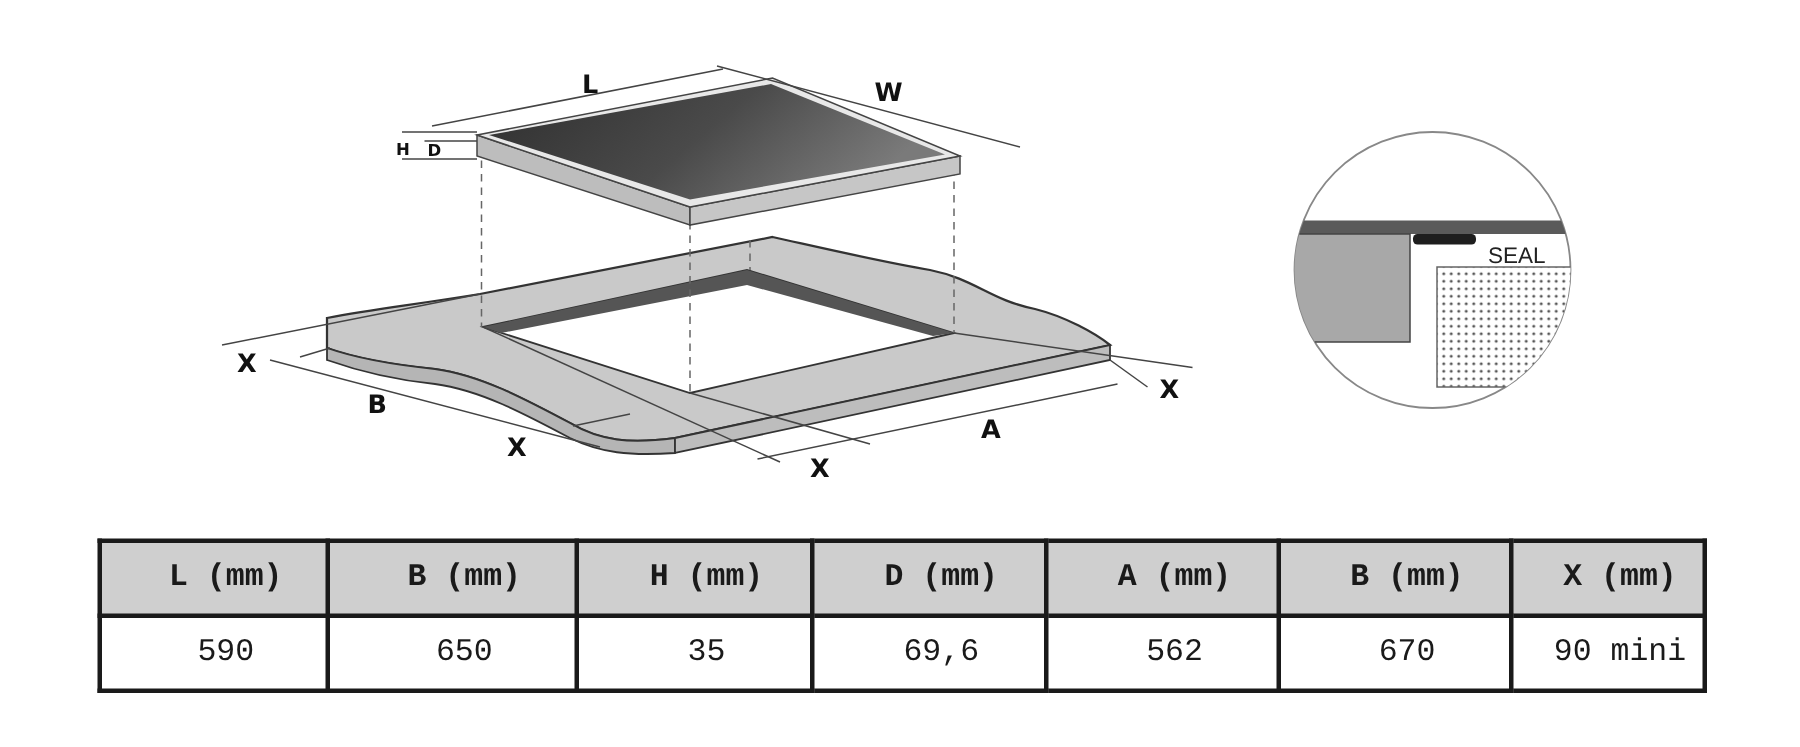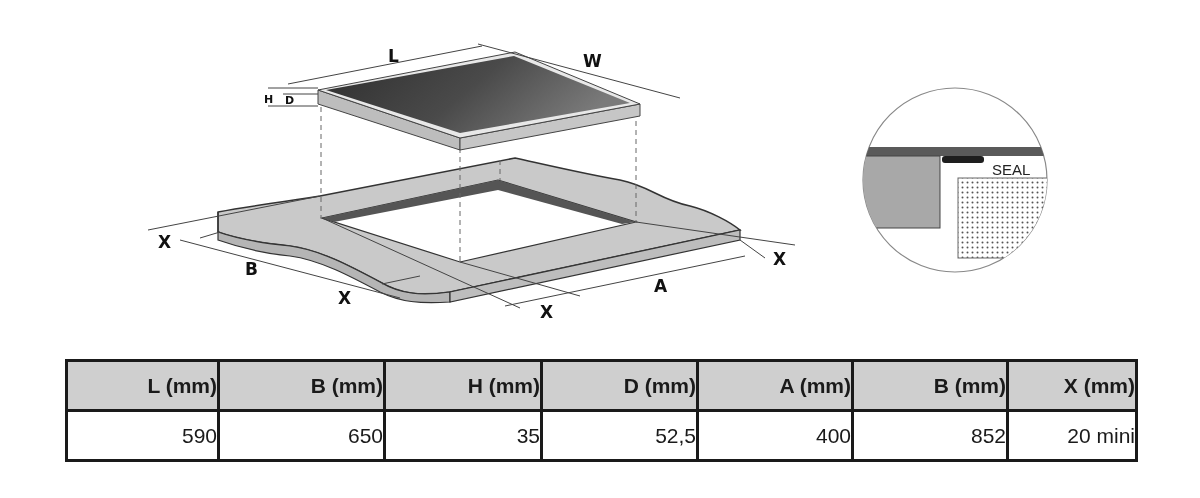--- a/index.html
+++ b/index.html
@@ -3,22 +3,22 @@
 <meta charset="utf-8">
 <style>
   html, body { margin:0; padding:0; background:#ffffff; }
   body { width:1200px; height:498px; position:relative; overflow:hidden; font-family:"DejaVu Sans", sans-serif; }
   .diagram { position:absolute; left:0; top:0; width:1200px; height:340px; }
   .diagram svg { width:1200px; height:340px; display:block; }
   .lbl { font-family:"DejaVu Sans", sans-serif; font-weight:bold; fill:#111; }
   .seal-lbl { font-family:"Liberation Sans", sans-serif; fill:#222; font-size:15px; }
   table.spec { position:absolute; left:65px; top:359px; border-collapse:collapse; width:1073px; }
   table.spec th, table.spec td {
-    border:3px solid #1a1a1a; text-align:right; padding:0 0 0 16px;
-    font-family:Liberation Sans, sans-serif; font-size:21px; color:#1a1a1a;
+    border:3px solid #1a1a1a; text-align:center; padding:0 0 0 16px;
+    font-family:Liberation Mono, monospace; font-size:21px; color:#1a1a1a;
   }
   table.spec th { background:#cfcfcf; height:47px; font-weight:bold; }
   table.spec td { background:#ffffff; height:47px; font-weight:normal; }
 </style>
 </head>
 <body>
 
 <div class="diagram">
   <svg viewBox="0 0 1200 340" xmlns="http://www.w3.org/2000/svg">
     <defs>
@@ -119,19 +119,19 @@
       <th style="width:136px">A (mm)</th>
       <th style="width:136px">B (mm)</th>
       <th>X (mm)</th>
     </tr>
   </thead>
   <tbody>
     <tr>
       <td>590</td>
       <td>650</td>
       <td>35</td>
-      <td>52,5</td>
-      <td>400</td>
-      <td>852</td>
-      <td>20 mini</td>
+      <td>69,6</td>
+      <td>562</td>
+      <td>670</td>
+      <td>90 mini</td>
     </tr>
   </tbody>
 </table>
 
 </body></html>

